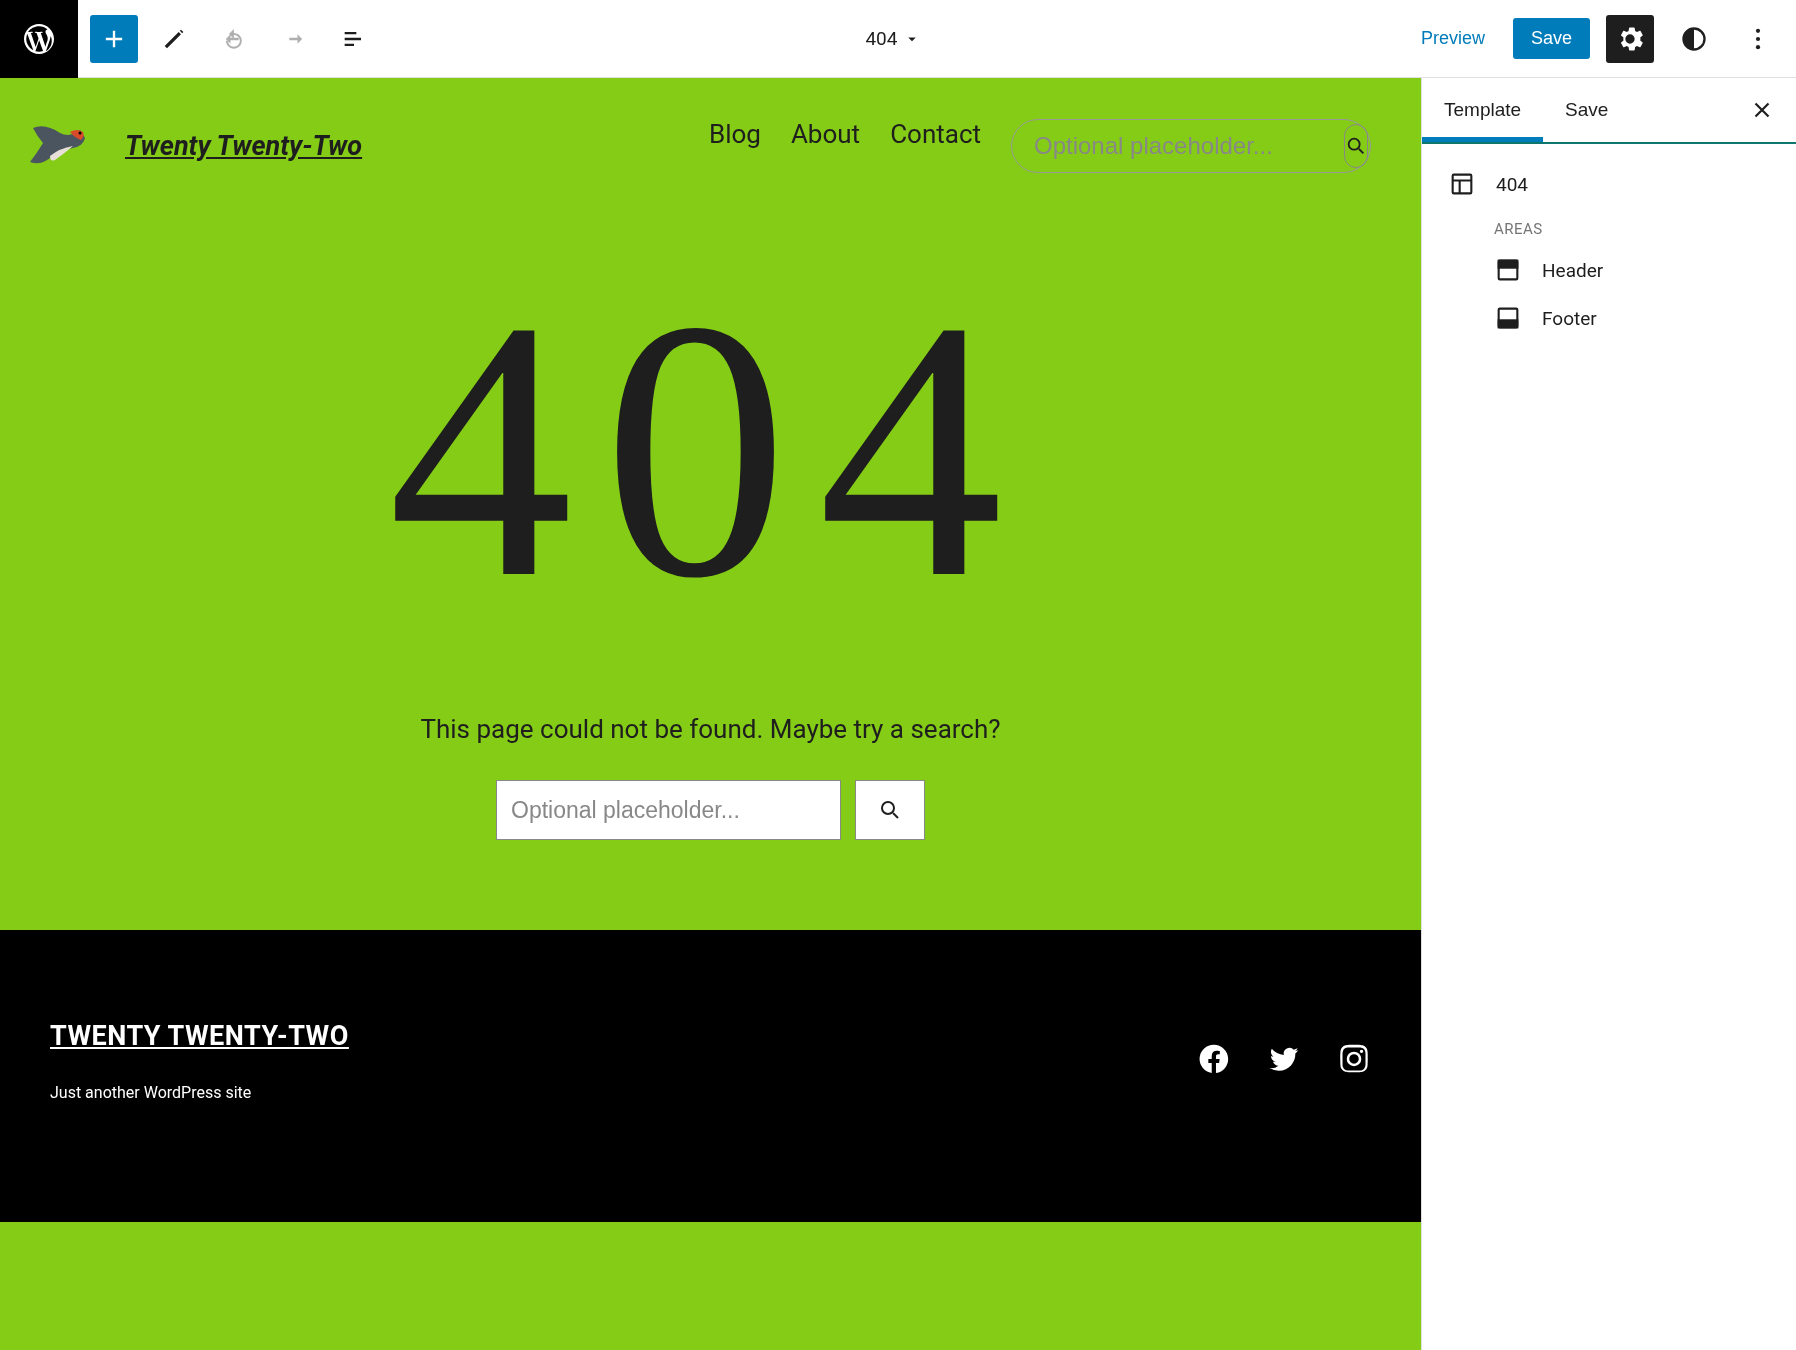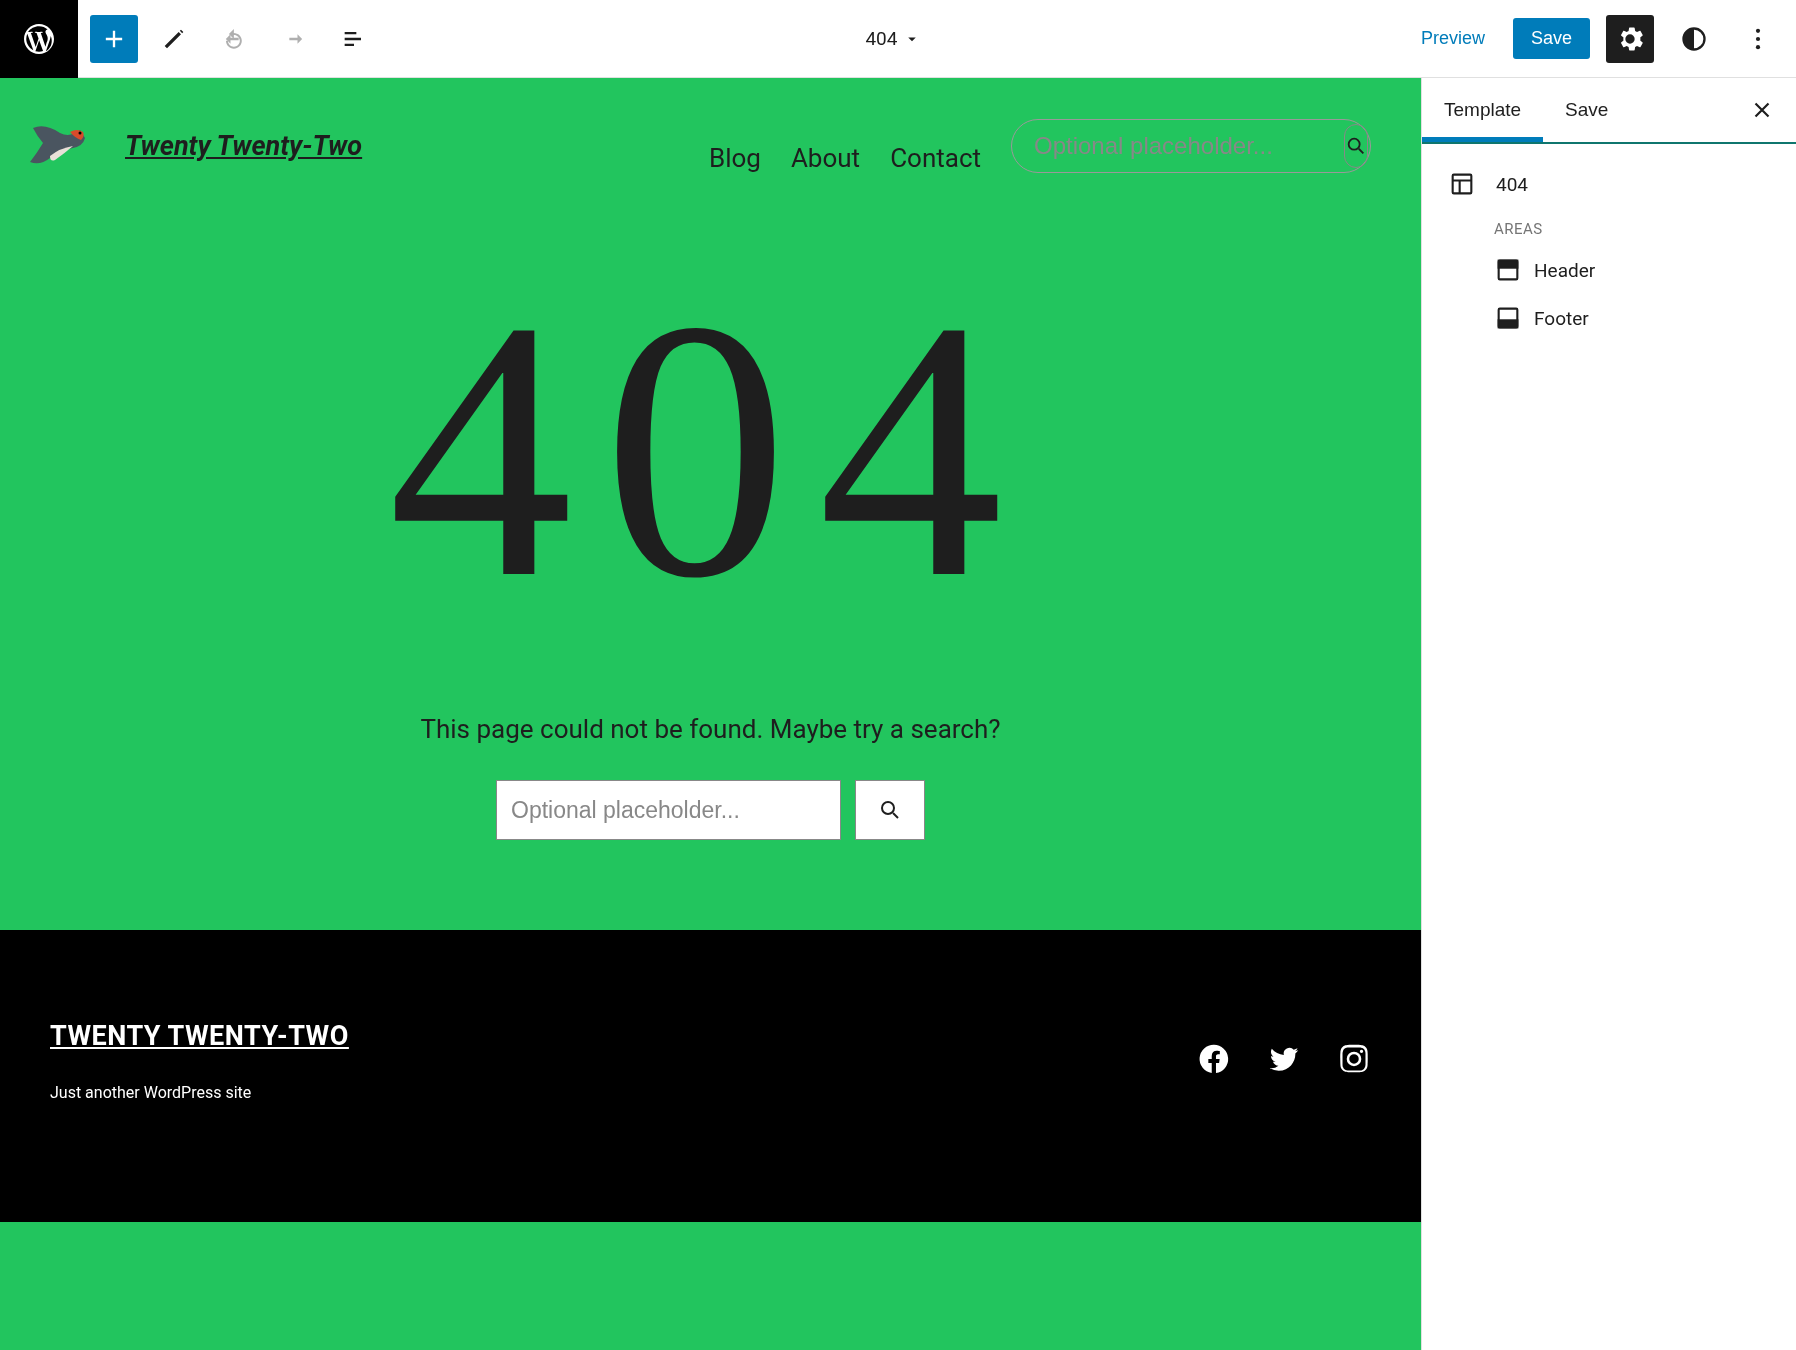--- a/index.html
+++ b/index.html
@@ -23,28 +23,28 @@
     .topbar-right { display: flex; align-items: center; gap: 16px; padding-right: 14px; }
     .btn-preview { color: #007cba; background: none; border: none; font-size: 18px; padding: 8px 12px; cursor: pointer; }
     .btn-save { background: #007cba; color: #fff; border: none; padding: 10px 18px; font-size: 18px; border-radius: 3px; cursor: pointer; }
     .btn-settings { background: #1e1e1e; }
     .btn-settings svg { fill: #fff; }
     
     
     .body { flex: 1; display: flex; overflow: hidden; }
     
     
-    .canvas { flex: 1; background: #22c55e; overflow-y: auto; }
+    .canvas { flex: 1; background: #84cc16; overflow-y: auto; }
     
     
     .page-header { display: flex; align-items: center; justify-content: space-between; padding: 40px 50px 40px 25px; }
     .site-brand { display: flex; align-items: center; gap: 28px; }
     .bird-logo { width: 72px; height: 56px; position: relative; }
     .site-title { font-size: 27px; font-weight: 700; font-style: italic; text-decoration: underline; color: #1e1e1e; }
-    .page-nav { display: flex; align-items: flex-end; gap: 30px; font-size: 26px; color: #1e1e1e; }
+    .page-nav { display: flex; align-items: flex-start; gap: 30px; font-size: 26px; color: #1e1e1e; }
     .search-pill { display: flex; align-items: center; border: 1px solid #999; border-radius: 40px; padding: 4px 4px 4px 22px; width: 360px; }
     .search-pill input { border: none; outline: none; background: transparent; font-size: 24px; flex: 1; color: #555; }
     .search-pill-btn { width: 50px; height: 44px; border: 1px solid #888; border-radius: 30px; display: flex; align-items: center; justify-content: center; background: transparent; }
     
     
     .content-404 { text-align: center; padding: 50px 0 90px; }
     .big-404 { font-size: 370px; font-weight: 100; letter-spacing: 30px; font-family: Georgia, serif; line-height: 1; color: #1e1e1e; }
     .not-found-text { font-size: 26px; color: #1e1e1e; margin-top: 80px; }
     .search-row { display: flex; justify-content: center; gap: 14px; margin-top: 36px; }
     .search-box { width: 345px; height: 60px; border: 1px solid #888; padding: 0 14px; font-size: 23px; background: #fff; }
@@ -61,21 +61,21 @@
     
     .sidebar { width: 375px; border-left: 1px solid #e0e0e0; background: #fff; display: flex; flex-direction: column; }
     .sidebar-tabs { display: flex; align-items: center; border-bottom: 2px solid #0f766e; height: 66px; }
     .sidebar-tab { padding: 0 22px; height: 100%; display: flex; align-items: center; font-size: 19px; color: #1e1e1e; border: none; background: none; cursor: pointer; }
     .sidebar-tab.active { border-bottom: 5px solid #007cba; font-weight: 500; padding-top: 5px; }
     .sidebar-close { margin-left: auto; margin-right: 14px; width: 40px; height: 40px; display: flex; align-items: center; justify-content: center; border: none; background: none; cursor: pointer; }
     
     .sidebar-body { padding: 20px 26px; }
     .tmpl-row { display: flex; align-items: center; gap: 20px; font-size: 19px; color: #1e1e1e; padding: 6px 0; }
     .areas-label { font-size: 15px; font-weight: 400; color: #757575; text-transform: uppercase; margin: 16px 0 8px 46px; letter-spacing: 0.5px; }
-    .area-row { display: flex; align-items: center; gap: 12px; font-size: 19px; color: #1e1e1e; padding: 10px 0 10px 46px; }
+    .area-row { display: flex; align-items: center; gap: 20px; font-size: 19px; color: #1e1e1e; padding: 10px 0 10px 46px; }
     
     .icon-sm { width: 28px; height: 28px; }
     
     input::placeholder { color: #888; }
   </style>
 </head>
 <body>
 
 <div class="app">
 

